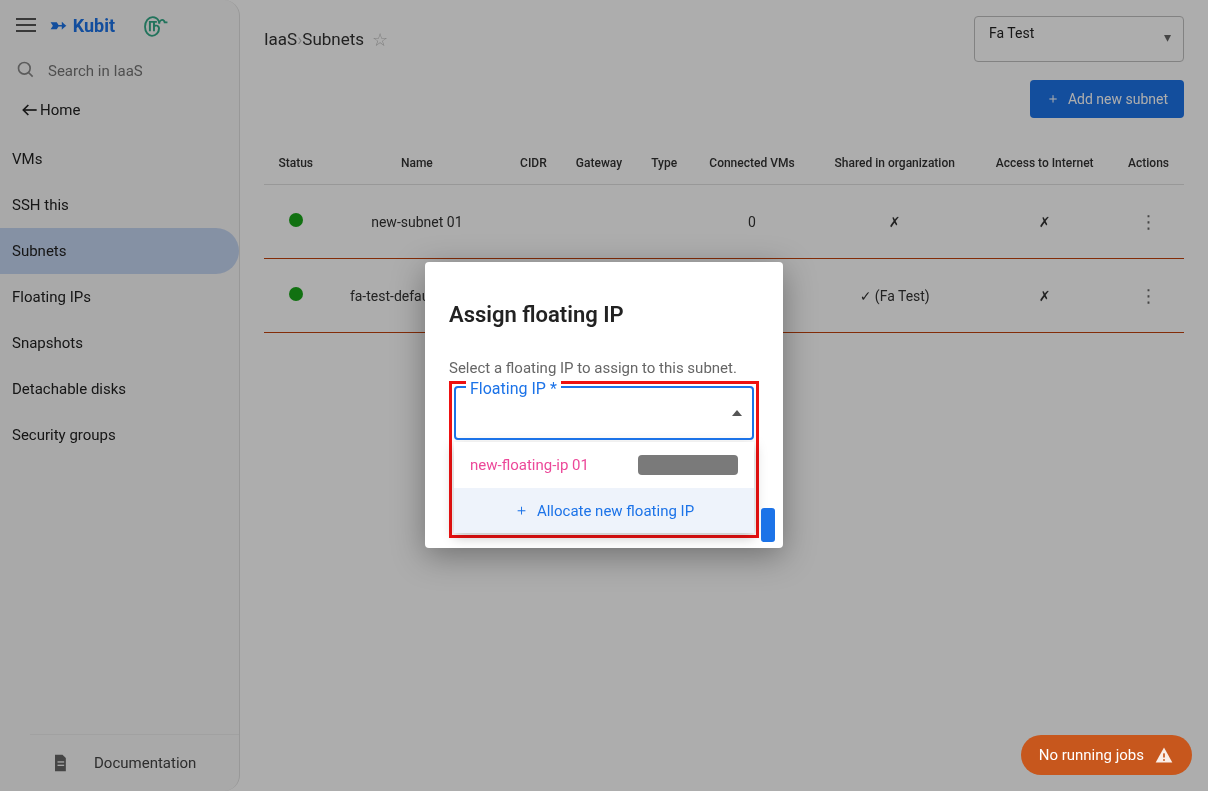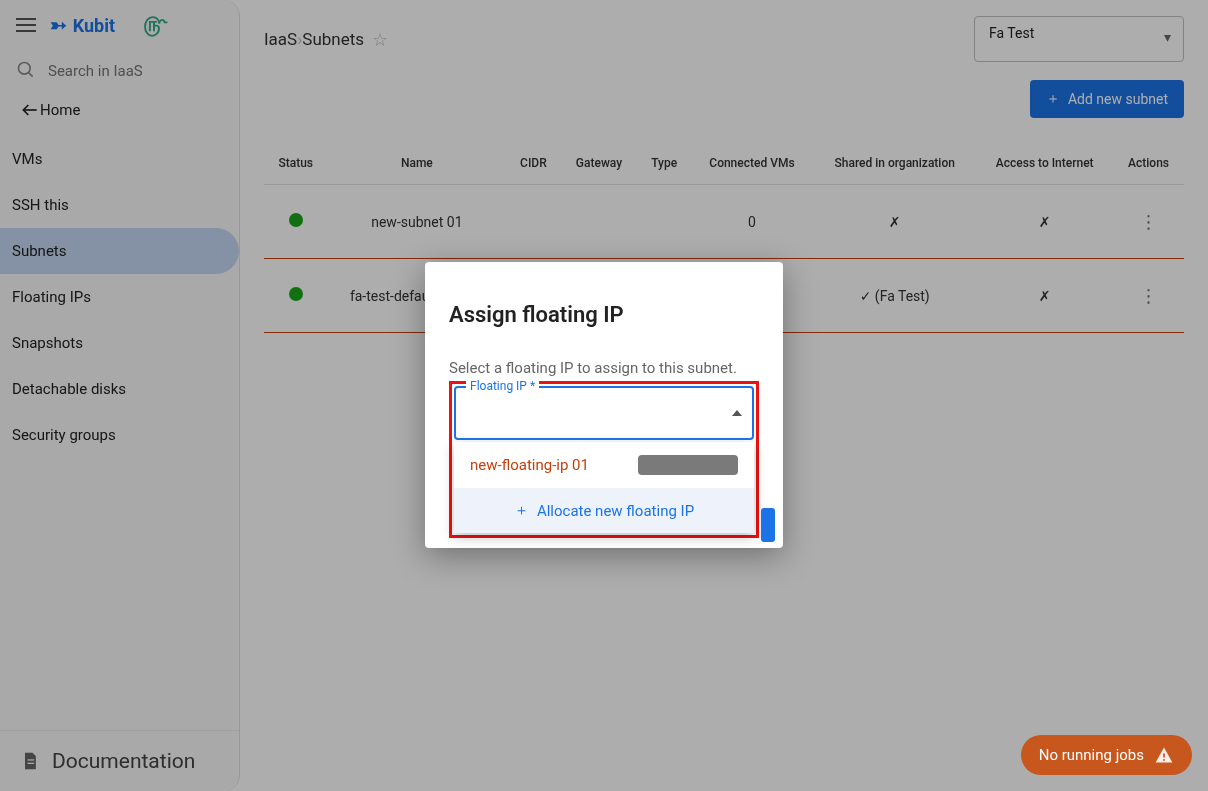--- a/index.html
+++ b/index.html
@@ -15,21 +15,21 @@
   .menu-icon span { display: block; width: 20px; height: 2px; background: #555; margin: 4px 0; }
   .brand { color: #1c73e8; font-weight: 700; font-size: 18px; display: flex; align-items: center; gap: 6px; }
   .brand-swoosh { color:#1c73e8; font-size:20px; }
   .brand-logo2 { margin-left: 14px; color:#3a8; font-size:20px; font-weight:bold; }
   .search-box { display: flex; align-items: flex-end; padding: 10px 16px; color: #9e9e9e; }
   .search-box input { border: none; background: transparent; margin-left: 12px; font-size: 15px; color: #333; outline: none; width: 160px; }
   .home-row { display: flex; align-items: center; gap: 0; padding: 10px 20px; font-size: 15px; color: #222; }
   .nav-list { margin-top: 6px; }
   .nav-item { padding: 14px 12px; font-size: 15px; color: #222; cursor: pointer; border-radius: 0 24px 24px 0; }
   .nav-item.active { background: #c5d6f2; }
-  .sidebar-bottom { margin-top: auto; padding: 18px 20px; display: flex; align-items: center; gap: 12px; font-size: 21px; color: #444; border-top: 1px solid #eee; }
+  .sidebar-bottom { margin-top: auto; padding: 18px 20px; display: flex; align-items: center; gap: 24px; font-size: 15px; color: #444; border-top: 1px solid #eee; margin-left: 30px; }
 
   
   .main { position: absolute; left: 240px; top: 0; right: 0; bottom: 0; padding: 16px 24px; }
   .topbar { display: flex; align-items: center; }
   .breadcrumbs { display: flex; align-items: center; font-size: 17px; color: #333; }
   .bc-sep { color: #bbb; }
   .star { color: #bbb; margin-left: 8px; font-size: 18px; }
   .top-select { margin-left: auto; border: 1px solid #c0c0c0; border-radius: 4px; padding: 8px 40px 20px 14px; font-size: 14px; color: #222; position: relative; width: 210px; }
   .top-select .caret { position: absolute; right: 12px; top: 12px; color: #666; }
   .add-btn-row { display:flex; justify-content:flex-end; margin-top: 18px; }
@@ -45,24 +45,24 @@
   
   .overlay { position: absolute; inset: 0; background: rgba(0,0,0,0.32); }
   .dialog {
     position: absolute; left: 425px; top: 262px; width: 358px; background: #fff; border-radius: 4px;
     box-shadow: 0 8px 32px rgba(0,0,0,0.35); padding: 40px 24px 10px 24px;
   }
   .dialog h2 { font-size: 22px; font-weight: 600; color: #222; margin-bottom: 20px; }
   .dialog-desc { color: #666; font-size: 15px; margin-bottom: 4px; margin-top: 32px; }
   .highlight-box { border: 3px solid #e11; padding: 2px; }
   .field { position: relative; border: 2px solid #1c73e8; border-radius: 4px; height: 54px; }
-  .field-label { position: absolute; top: -9px; left: 10px; background: #fff; padding: 0 4px; color: #1c73e8; font-size: 12px; }
+  .field-label { position: absolute; top: -9px; left: 10px; background: #fff; padding: 0 4px; color: #1c73e8; font-size: 16px; }
   .field-caret { position: absolute; right: 10px; top: 22px; width:0; height:0; border-left:5px solid transparent; border-right:5px solid transparent; border-bottom:6px solid #555; }
   .dropdown { background:#fff; box-shadow: 0 4px 12px rgba(0,0,0,0.25); margin-top: 2px;}
-  .dd-item { display:flex; align-items:center; justify-content:space-between; padding: 13px 16px; font-size: 15px; color:#c2410c; cursor:pointer; }
+  .dd-item { display:flex; align-items:center; justify-content:space-between; padding: 13px 16px; font-size: 15px; color:#ec4899; cursor:pointer; }
   .dd-item.allocate { justify-content:center; color:#1c73e8; gap:8px; background:#eef3fb; }
   .ip-pill { width: 100px; height: 20px; background:#7a7a7a; border-radius: 4px; }
   .assign-btn-peek { position:absolute; right: 8px; bottom: 6px; width: 14px; height: 34px; background:#1c73e8; border-radius:3px; }
 
   
   .jobs-pill { position: absolute; right: 16px; bottom: 16px; background: #c7571d; color:#fff; border-radius: 22px; padding: 10px 18px; font-size: 15px; display:flex; align-items:center; gap:10px;text-align:center; }
 
   .icon-svg { width: 20px; height:20px; }
 </style>
 </head>

